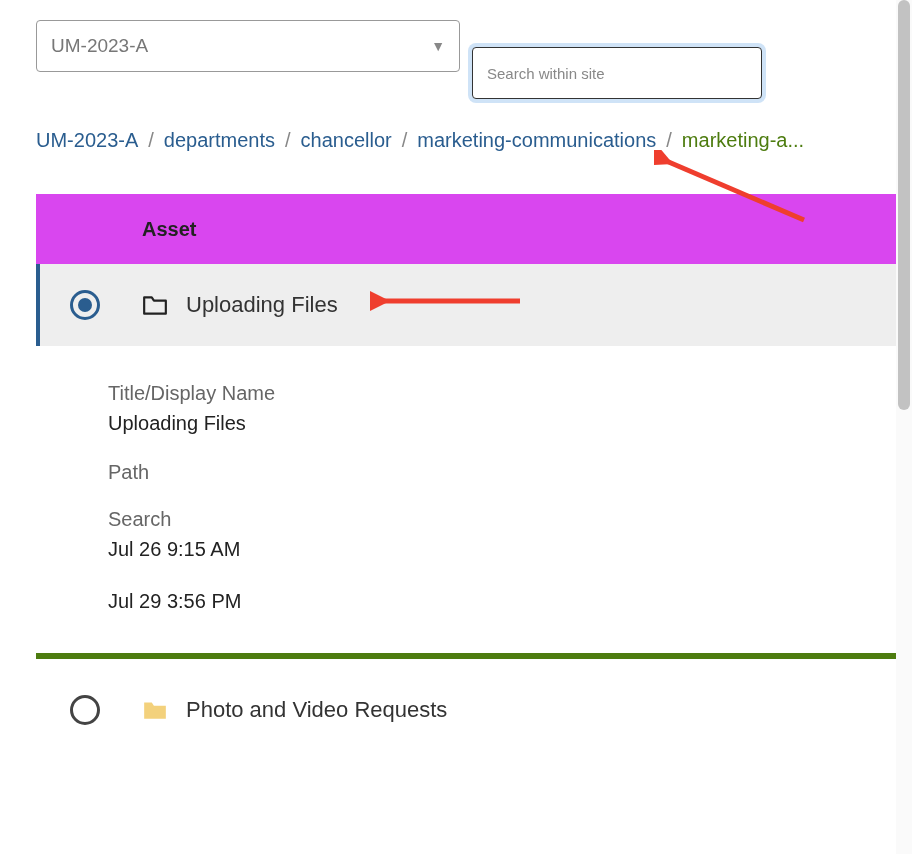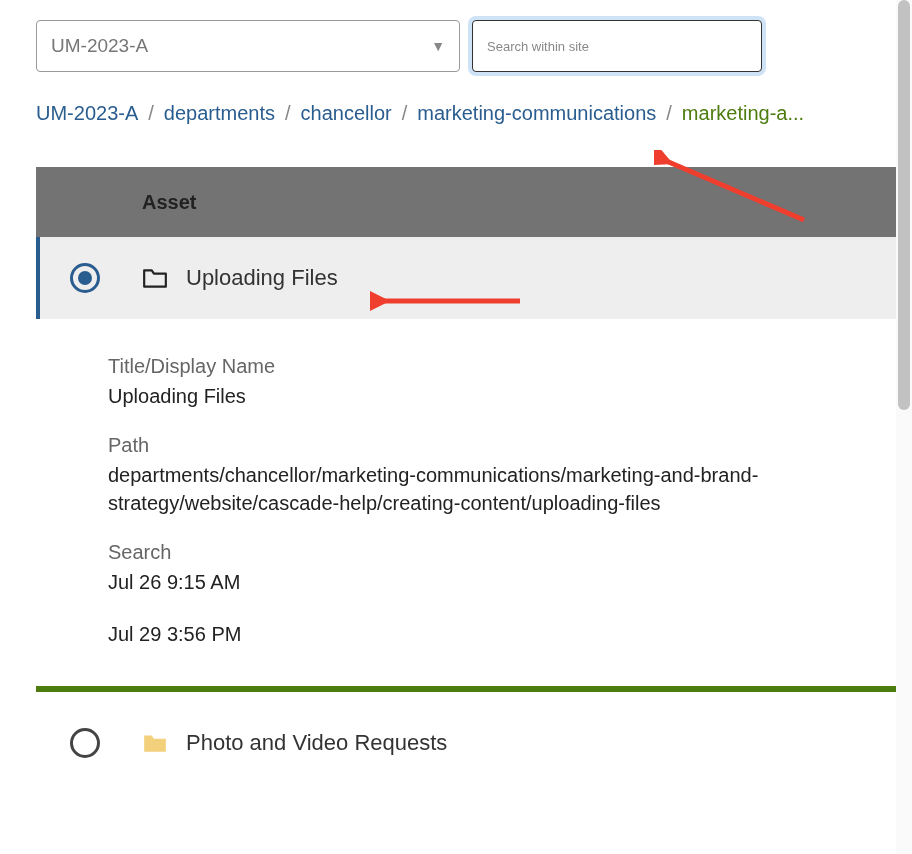--- a/index.html
+++ b/index.html
@@ -37,24 +37,25 @@
   .site-select .caret {
     font-size: 14px;
     color: #888;
   }
   .search-field {
     width: 290px;
     height: 52px;
     border: 1px solid #333;
     border-radius: 4px;
     padding: 0 14px;
-    font-size: 13px;
+    font-size: 15px;
     color: #333;
     outline: none;
     box-shadow: 0 0 0 4px #cfe3f7;
+    margin-top: 27px;
   }
   .search-field::placeholder { color: #888; }
   .breadcrumb {
     display: flex;
     flex-wrap: nowrap;
     align-items: center;
     gap: 10px;
     font-size: 20px;
     margin-bottom: 42px;
     white-space: nowrap;
@@ -66,21 +67,21 @@
     cursor: pointer;
   }
   .breadcrumb .sep { color: #888; }
   .breadcrumb .trunc {
     color: #4d7c0f;
     overflow: hidden;
     text-overflow: ellipsis;
     max-width: 140px;
   }
   .table-header {
-    background: #737373;
+    background: #d946ef;
     height: 70px;
     display: flex;
     align-items: center;
     padding-left: 106px;
     font-weight: 700;
     font-size: 20px;
     color: #222;
     width: 862px;
   }
   .row {
@@ -209,21 +210,20 @@
     <span class="row-label">Uploading Files</span>
   </div>
 
   <div class="details">
     <div class="detail-group">
       <div class="detail-label">Title/Display Name</div>
       <div class="detail-value">Uploading Files</div>
     </div>
     <div class="detail-group">
       <div class="detail-label">Path</div>
-      <div class="detail-value">departments/chancellor/marketing-communications/marketing-and-brand-strategy/website/cascade-help/creating-content/uploading-files</div>
     </div>
     <div class="detail-group">
       <div class="detail-label">Search</div>
       <div class="detail-value">Jul 26 9:15 AM</div>
     </div>
     <div class="detail-group" style="margin-bottom:8px">
       <div class="detail-value">Jul 29 3:56 PM</div>
     </div>
   </div>
 

